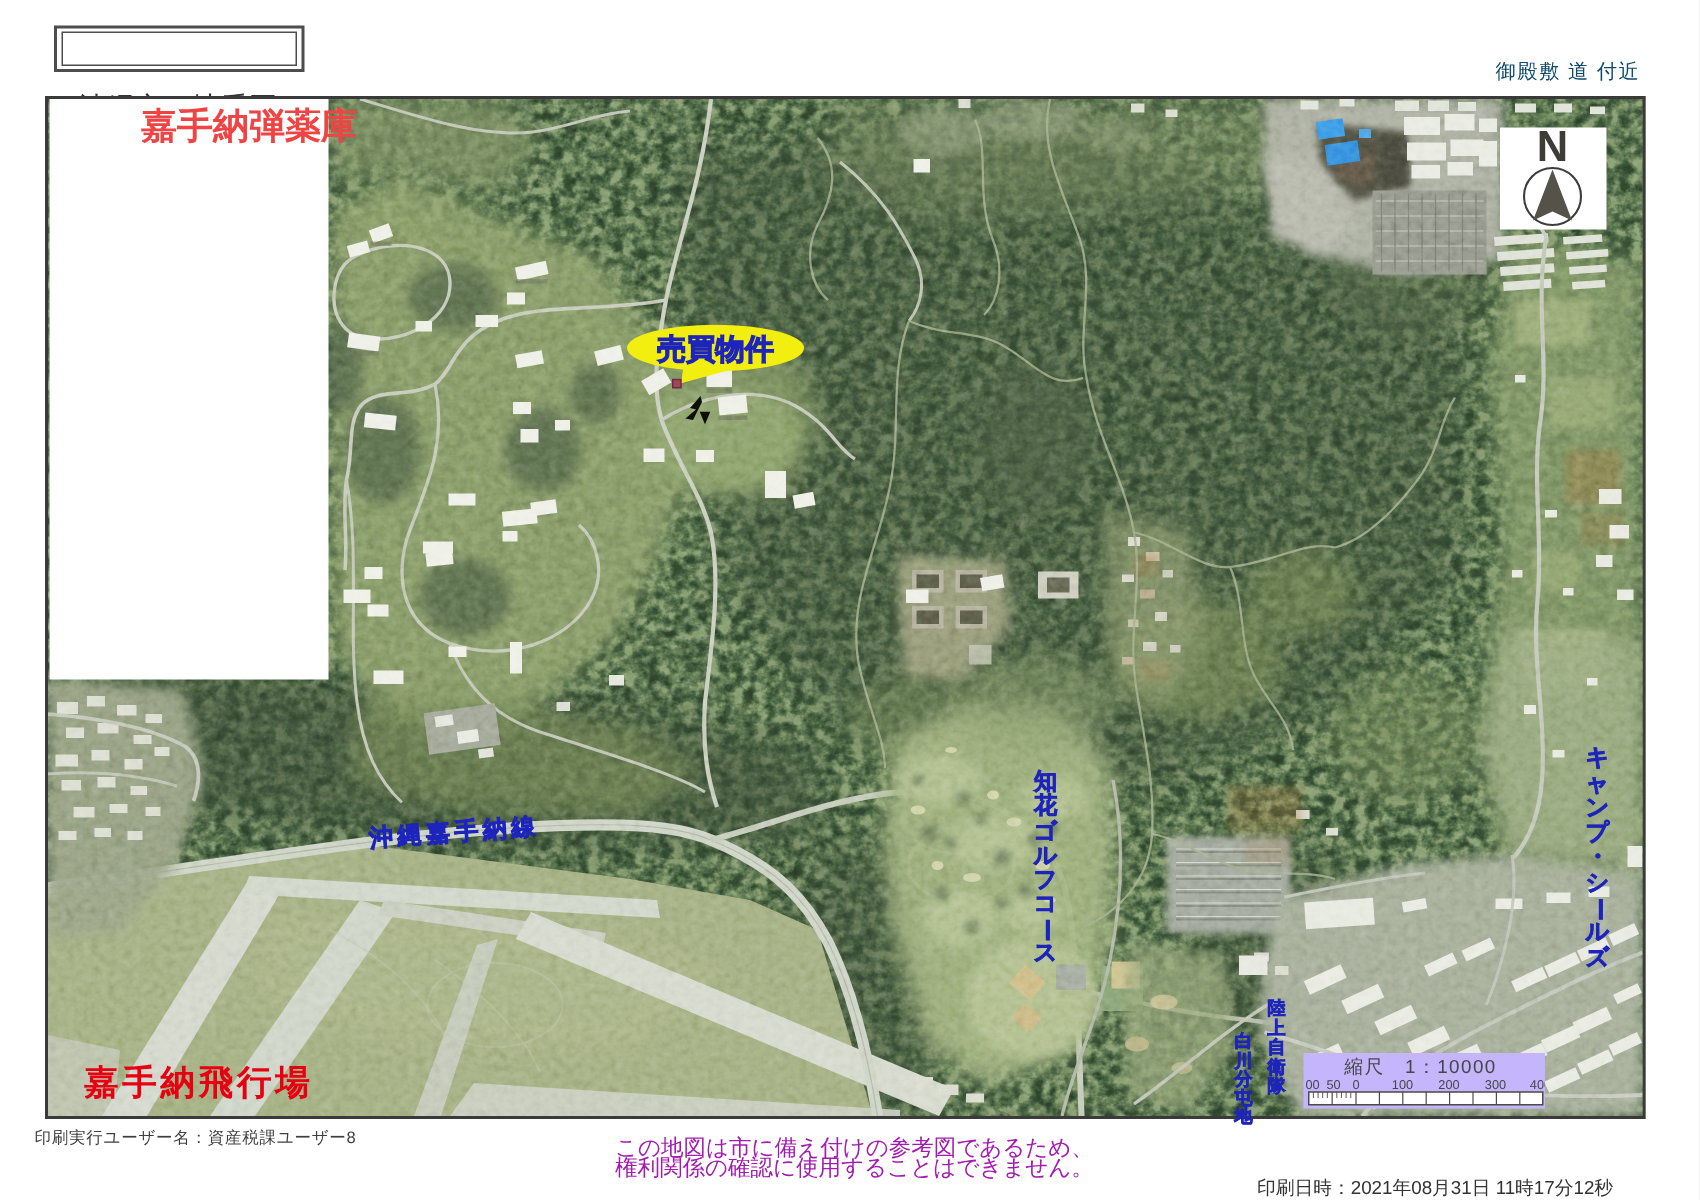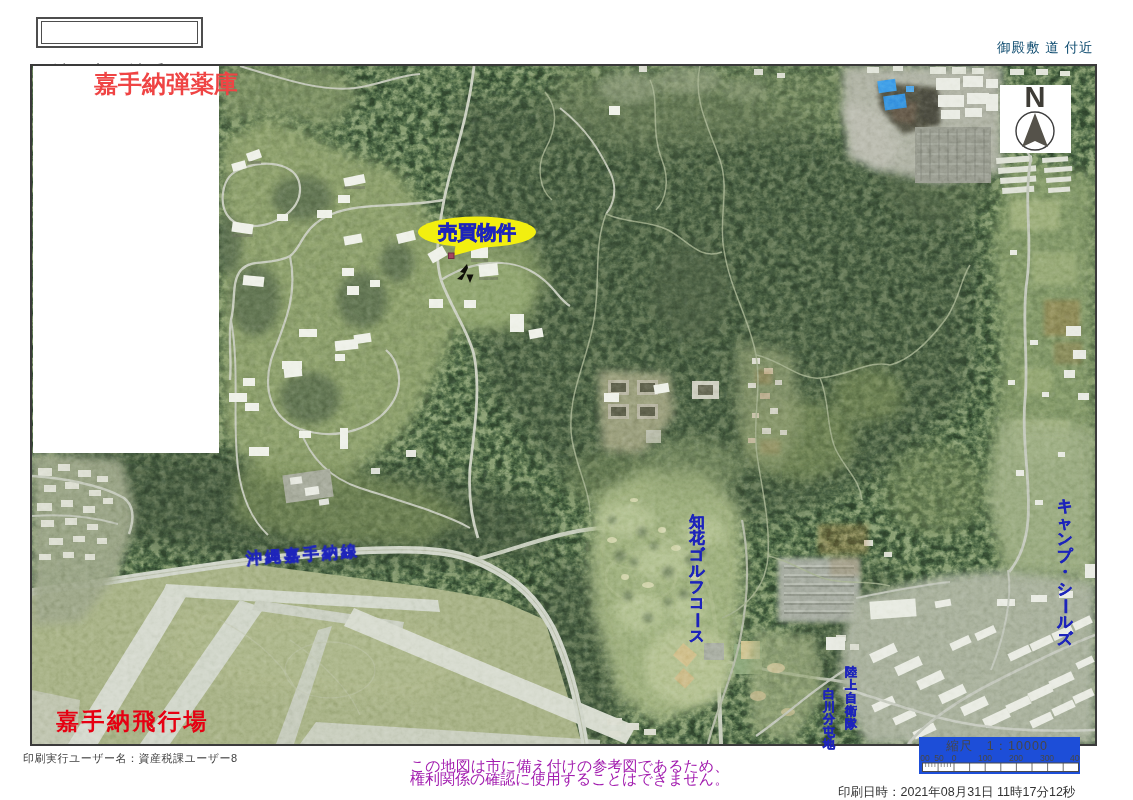--- a/index.html
+++ b/index.html
@@ -534,21 +534,21 @@
 </svg>
 
 <div class="abs" style="left:1000px;top:85px;width:71px;height:68px;background:#fff;">
 <svg width="71" height="68" viewBox="0 0 71 68">
 <text x="35" y="22" text-anchor="middle" font-size="29" font-weight="bold" fill="#3e3c36" font-family="Liberation Sans">N</text>
 <circle cx="35" cy="46" r="19" fill="none" stroke="#3c3c3c" stroke-width="1.4"></circle>
 <path d="M35,28 L48,62 L35,56 L22,62 Z" fill="#55524a"></path>
 </svg>
 </div>
 
-<div class="abs" style="left:919px;top:702px;width:161px;height:37px;background:#1d4ed8;margin-top:35px;">
+<div class="abs" style="left:869px;top:702px;width:161px;height:37px;background:#c4b5fd;">
 <svg width="161" height="37" viewBox="0 0 161 37">
 <text x="78" y="13" text-anchor="middle" font-size="12.5" fill="#474747" font-family="Liberation Sans" letter-spacing="1">縮尺　1：10000</text>
 <g font-size="8.5" fill="#474747" font-family="Liberation Sans" text-anchor="middle">
 <text x="6" y="24">00</text>
         <text x="20" y="24">50</text>
         <text x="35" y="24">0</text>
 <text x="66" y="24">100</text>
         <text x="97" y="24">200</text>
         <text x="128" y="24">300</text>
         <text x="158" y="24">400</text>

